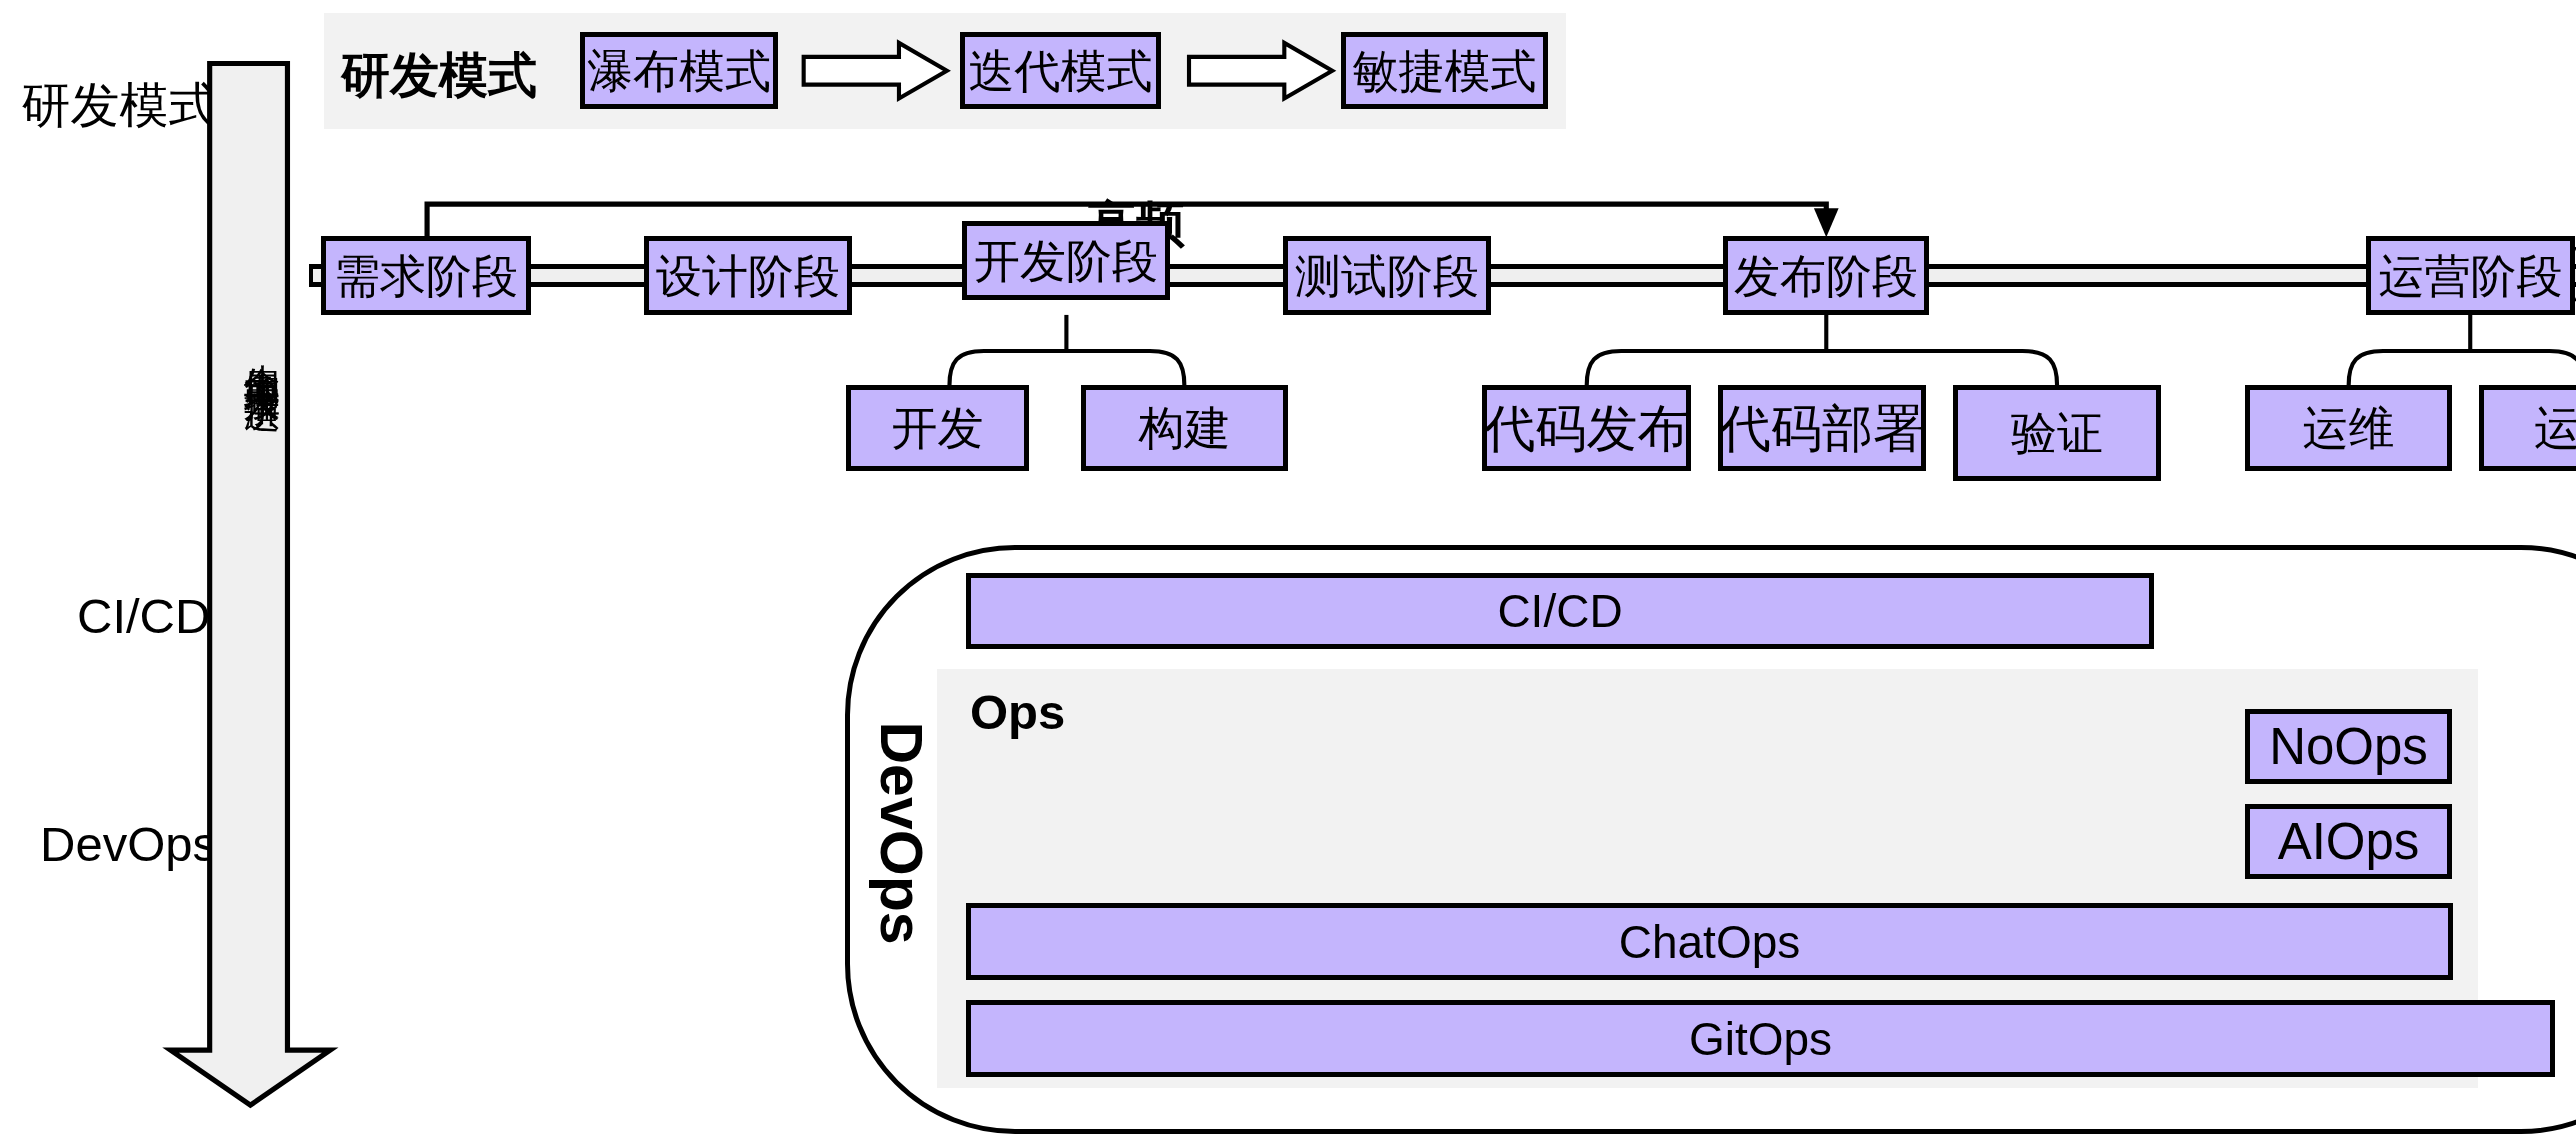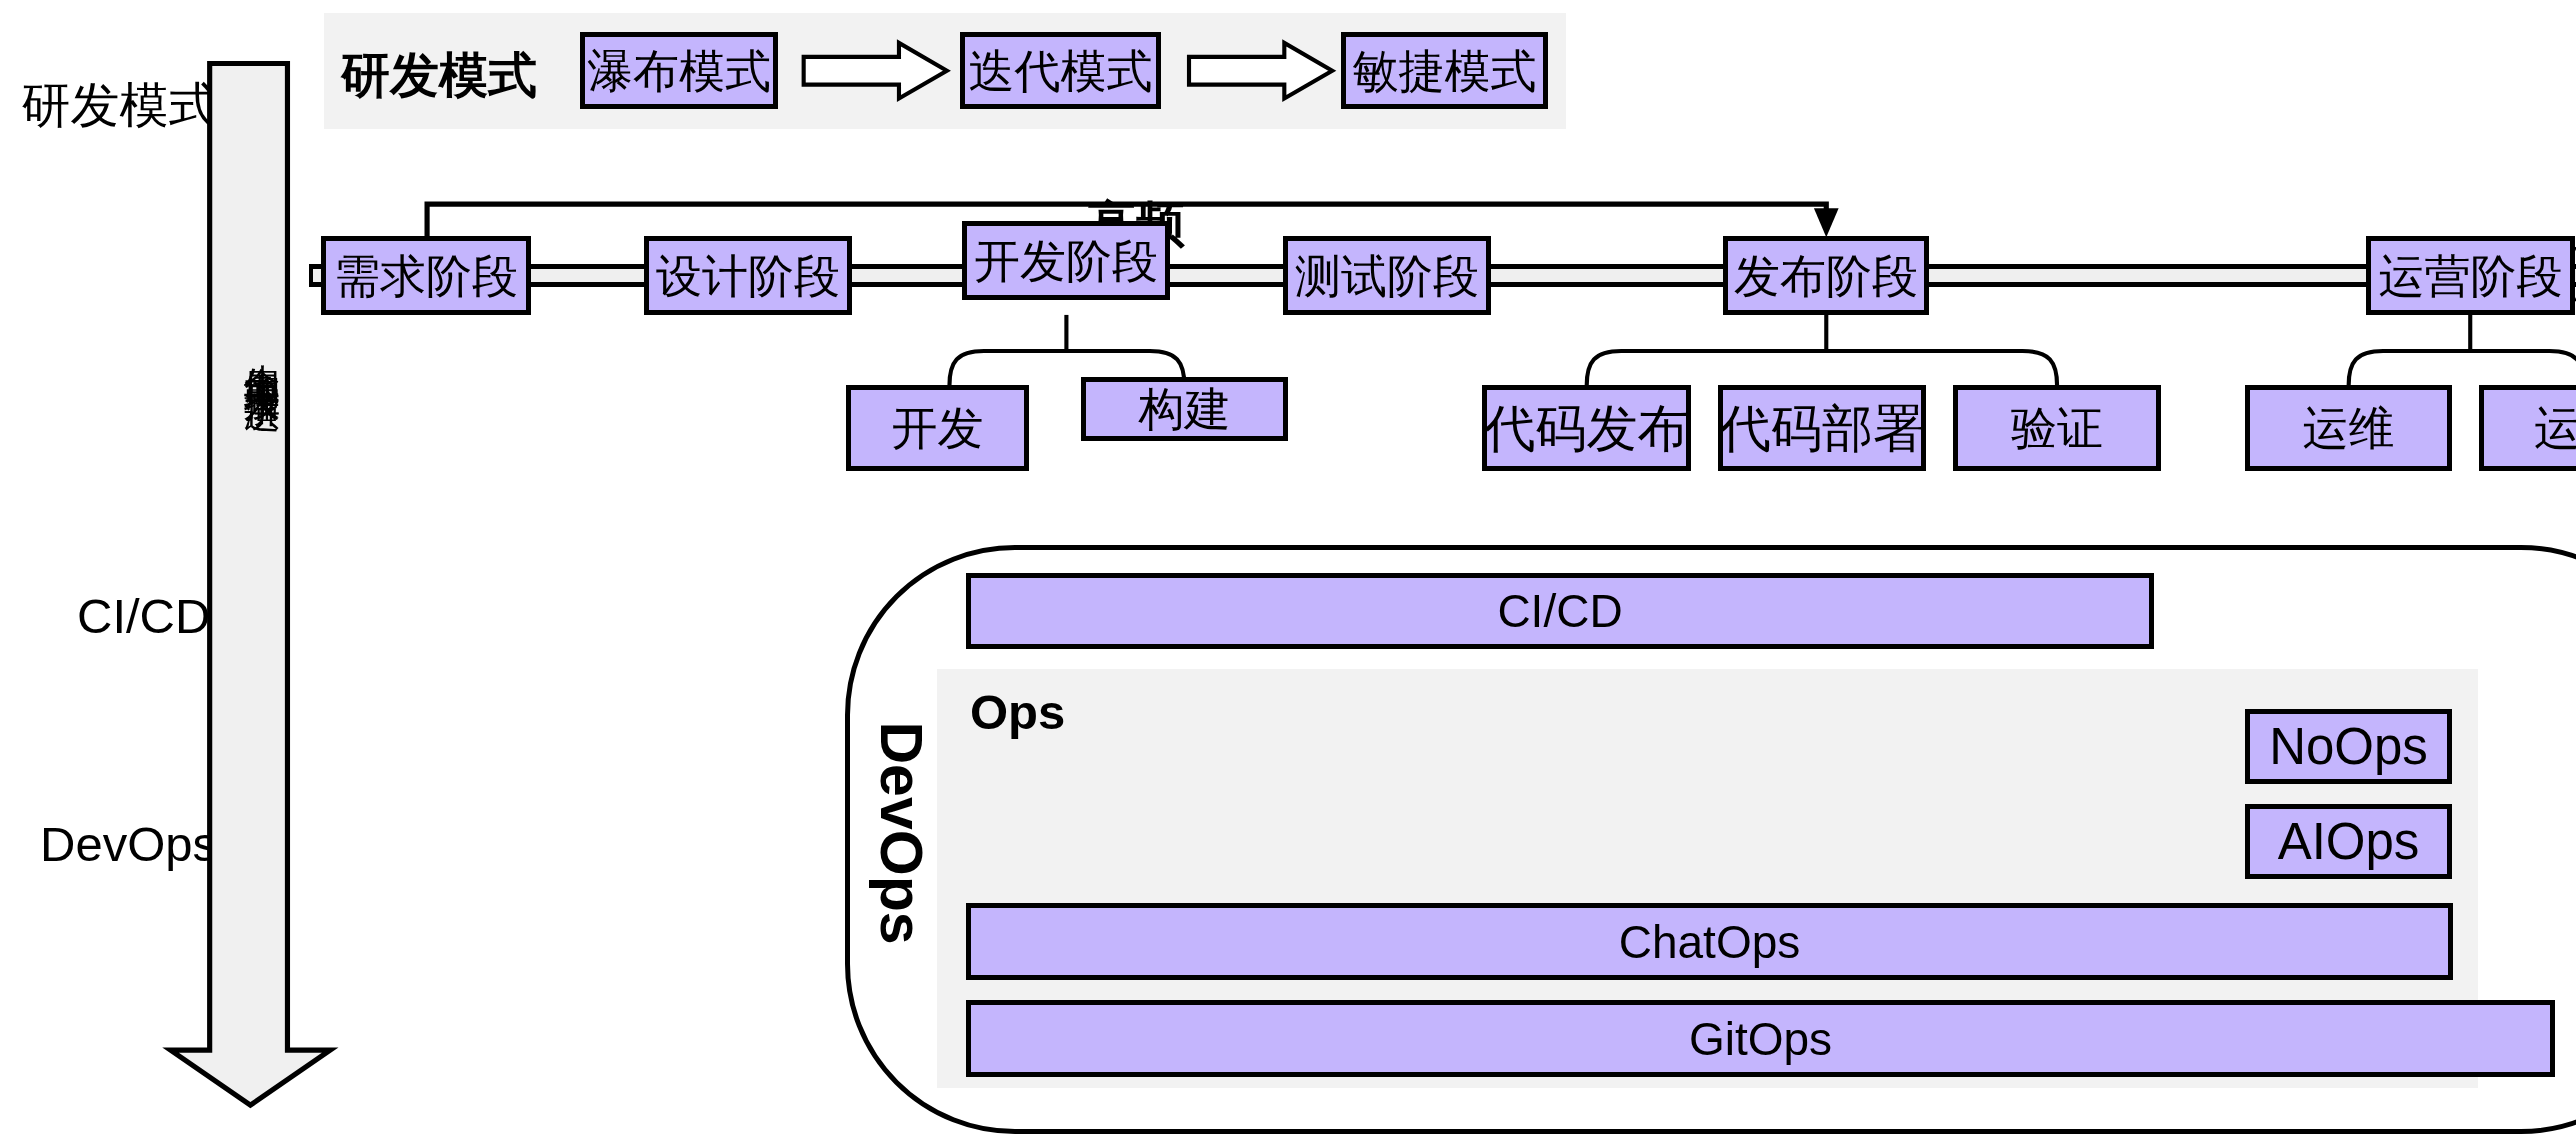--- a/index.html
+++ b/index.html
@@ -49,24 +49,24 @@
 <div id="band"></div>
 
 <div class="box zbox" style="left:321px;top:236px;width:210px;height:79px;">需求阶段</div>
 <div class="box zbox" style="left:644px;top:236px;width:208px;height:79px;">设计阶段</div>
 <div class="box zbox" style="left:962px;top:221px;width:208px;height:79px;">开发阶段</div>
 <div class="box zbox" style="left:1283px;top:236px;width:208px;height:79px;">测试阶段</div>
 <div class="box zbox" style="left:1723px;top:236px;width:206px;height:79px;">发布阶段</div>
 <div class="box zbox" style="left:2366px;top:236px;width:209px;height:79px;">运营阶段</div>
 
 <div class="box zbox" style="left:846px;top:385px;width:183px;height:86px;">开发</div>
-<div class="box zbox" style="left:1081px;top:377px;width:207px;height:64px;">构建</div>
+<div class="box zbox" style="left:1081px;top:385px;width:207px;height:86px;">构建</div>
 <div class="box zbox small" style="left:1482px;top:385px;width:209px;height:86px;">代码发布</div>
 <div class="box zbox small" style="left:1718px;top:385px;width:208px;height:86px;">代码部署</div>
-<div class="box zbox" style="left:1953px;top:385px;width:208px;height:86px;">验证</div>
+<div class="box zbox" style="left:1953px;top:385px;width:208px;height:96px;">验证</div>
 <div class="box zbox" style="left:2245px;top:385px;width:207px;height:86px;">运维</div>
 <div class="box zbox" style="left:2479px;top:385px;width:202px;height:86px;">运营</div>
 
 <div id="devops-container"></div>
 <div id="devops-label">DevOps</div>
 <div class="box zbox" style="left:966px;top:573px;width:1188px;height:76px;">CI/CD</div>
 <div id="ops-panel"></div>
 <div class="label bold" style="left:970px;top:684px;z-index:4;font-size:49px;">Ops</div>
 <div class="box zbox small" style="left:2245px;top:709px;width:207px;height:75px;">NoOps</div>
 <div class="box zbox small" style="left:2245px;top:804px;width:207px;height:75px;">AIOps</div>

